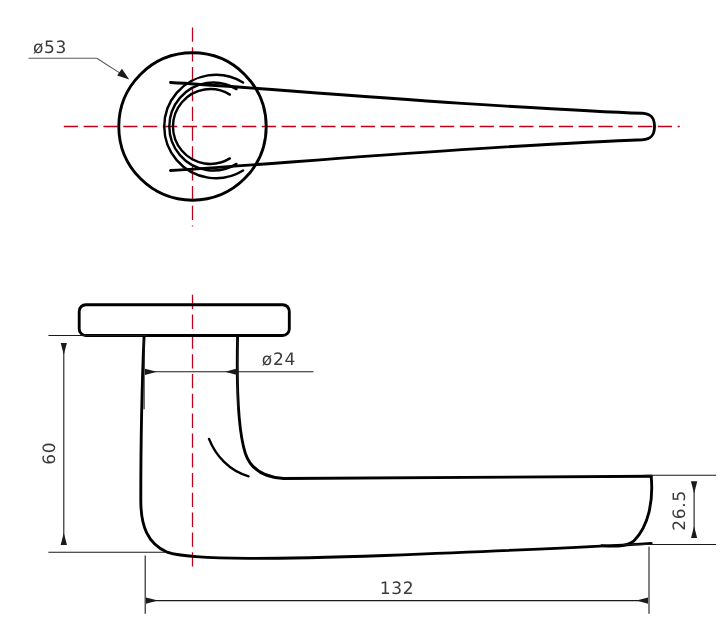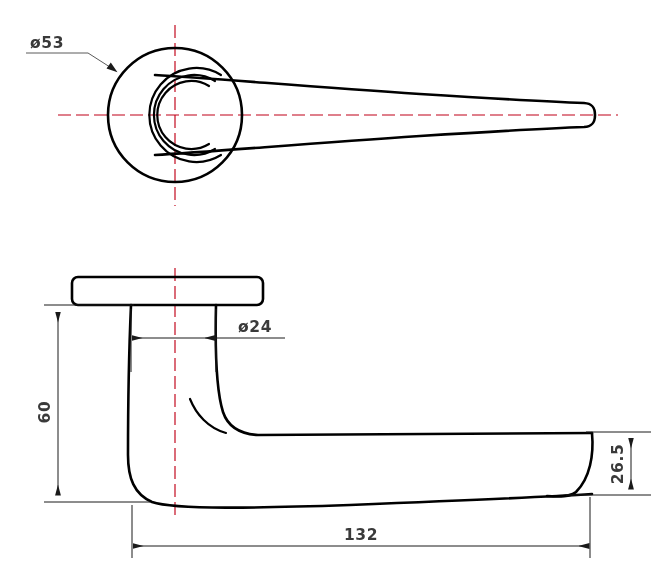--- a/index.html
+++ b/index.html
@@ -11,21 +11,20 @@
     width: 657px;
     height: 574px;
     font-family: "Liberation Sans", sans-serif;
     overflow: hidden;
   }
   #drawing-root {
     position: relative;
     width: 657px;
     height: 574px;
     background: #ffffff;
-    font-weight: bold;
   }
   svg#cad {
     display: block;
     width: 657px;
     height: 574px;
   }
   .outline {
     fill: none;
     stroke: #000000;
     stroke-width: 2.6;

